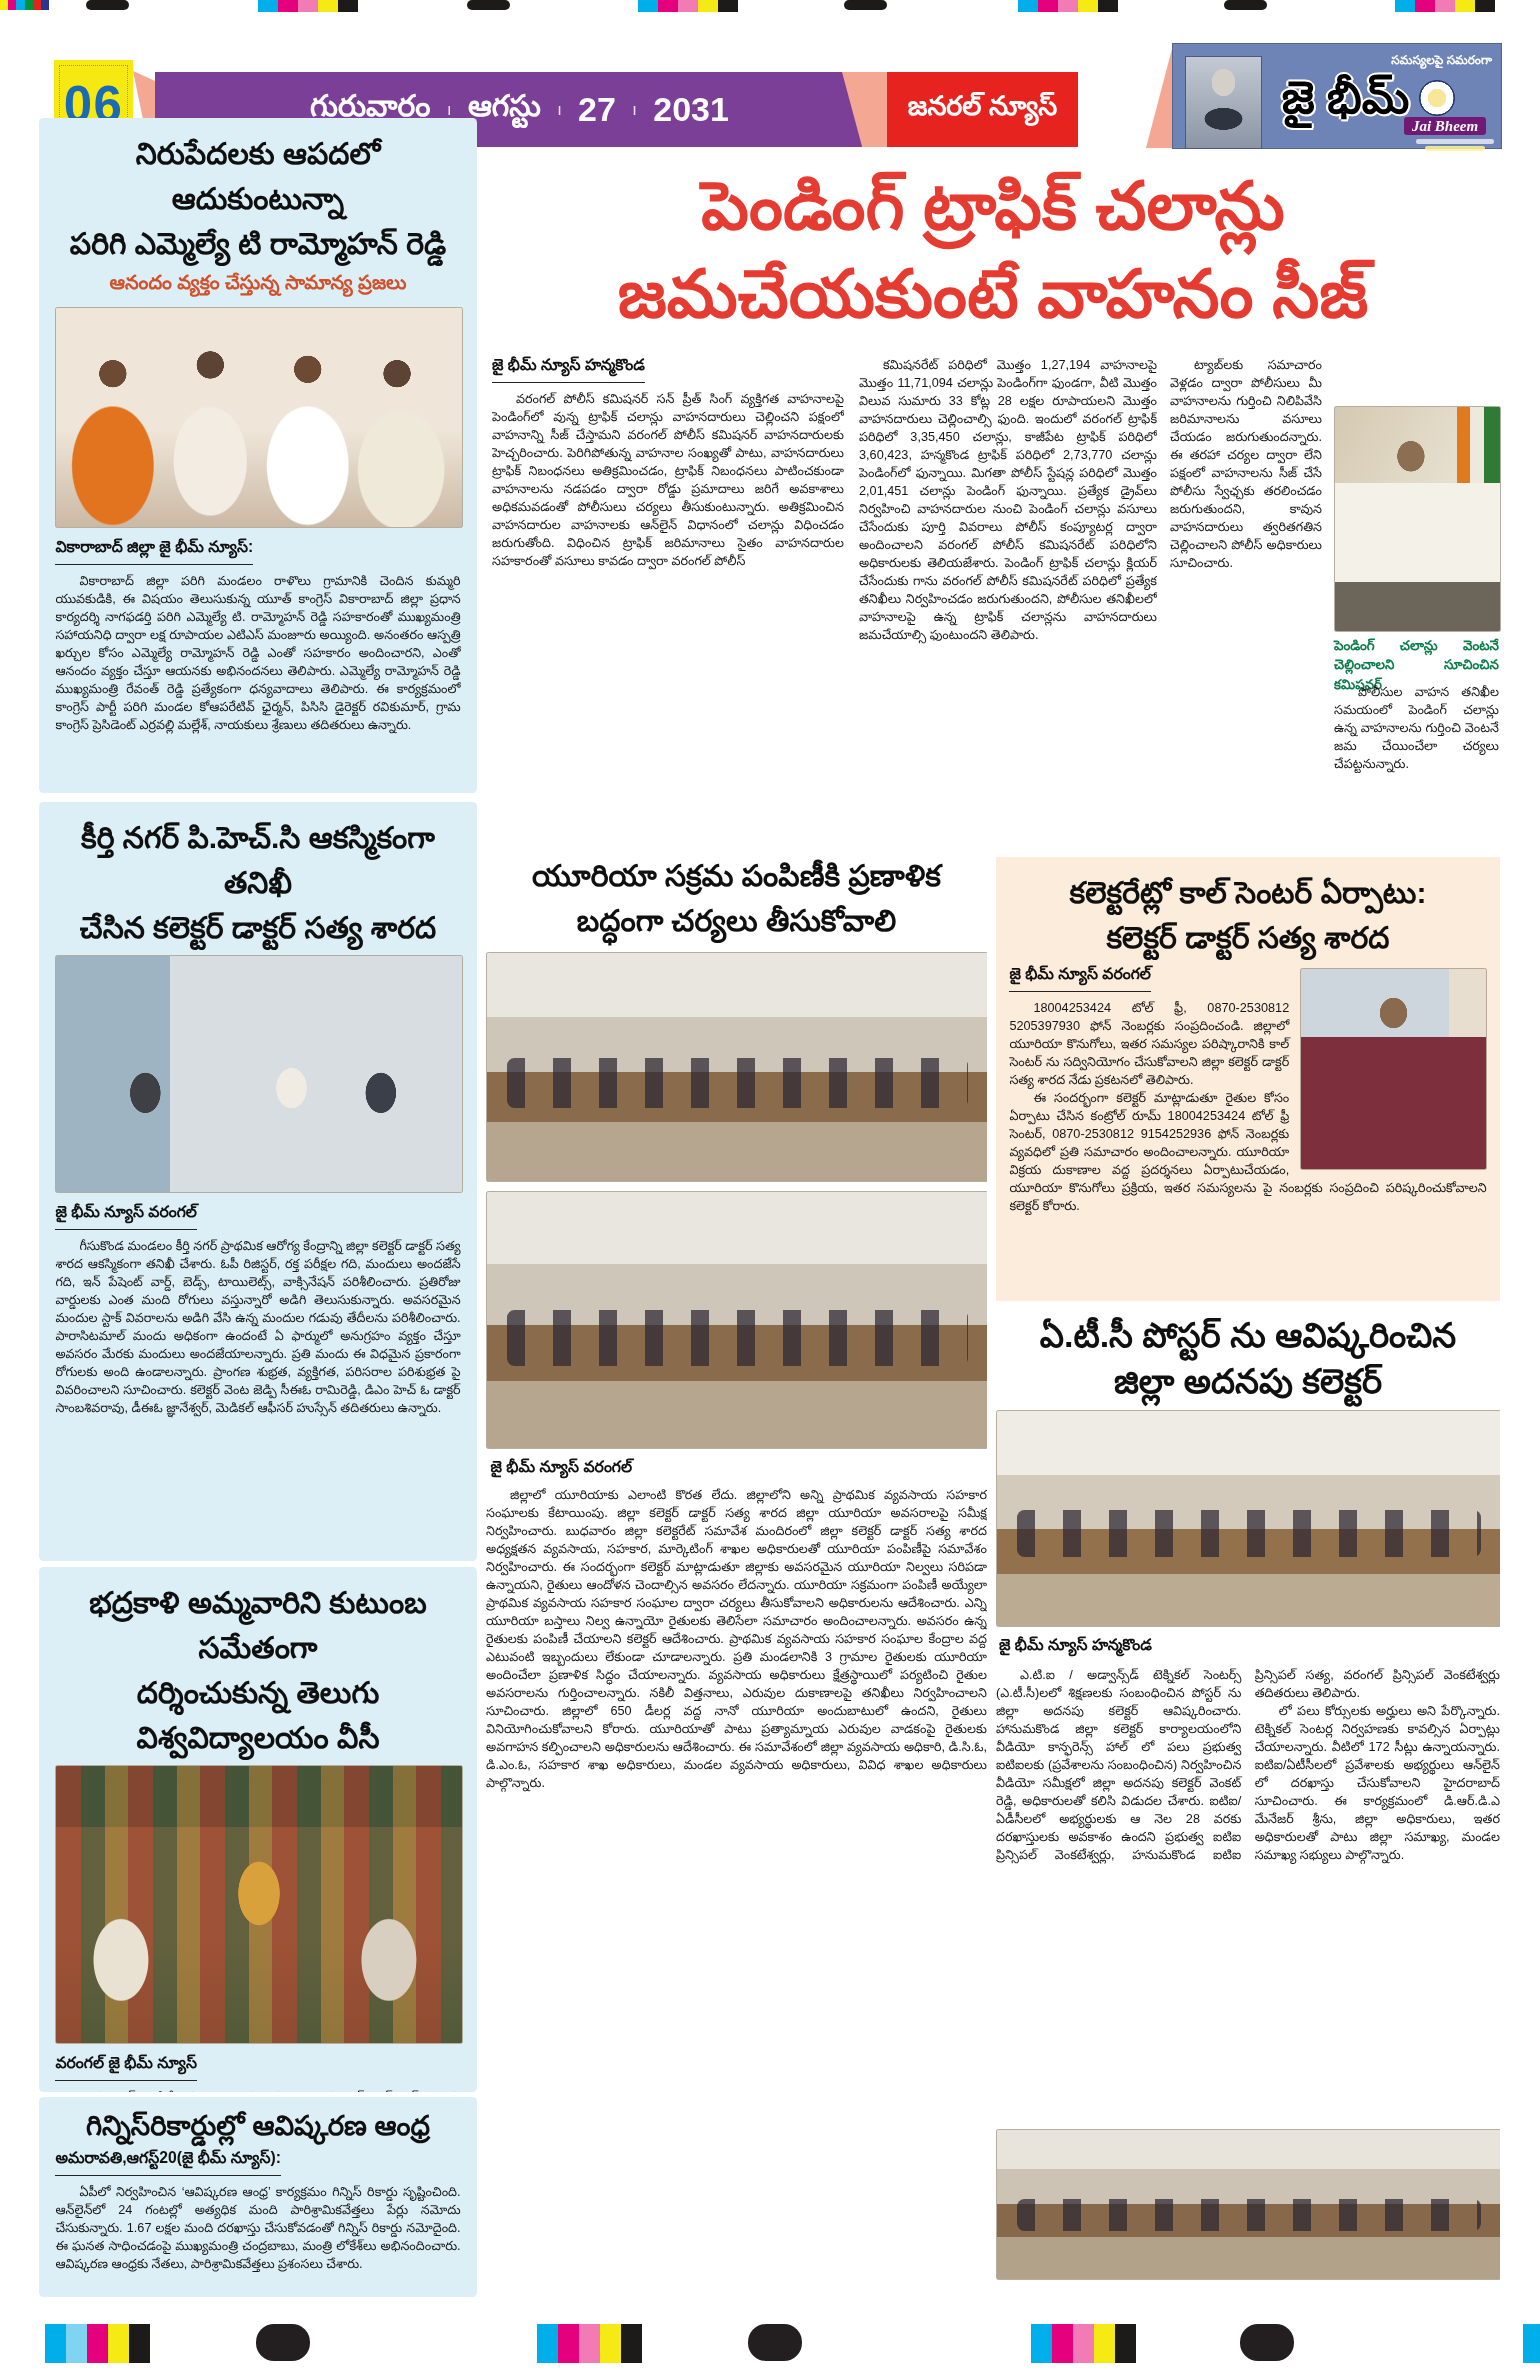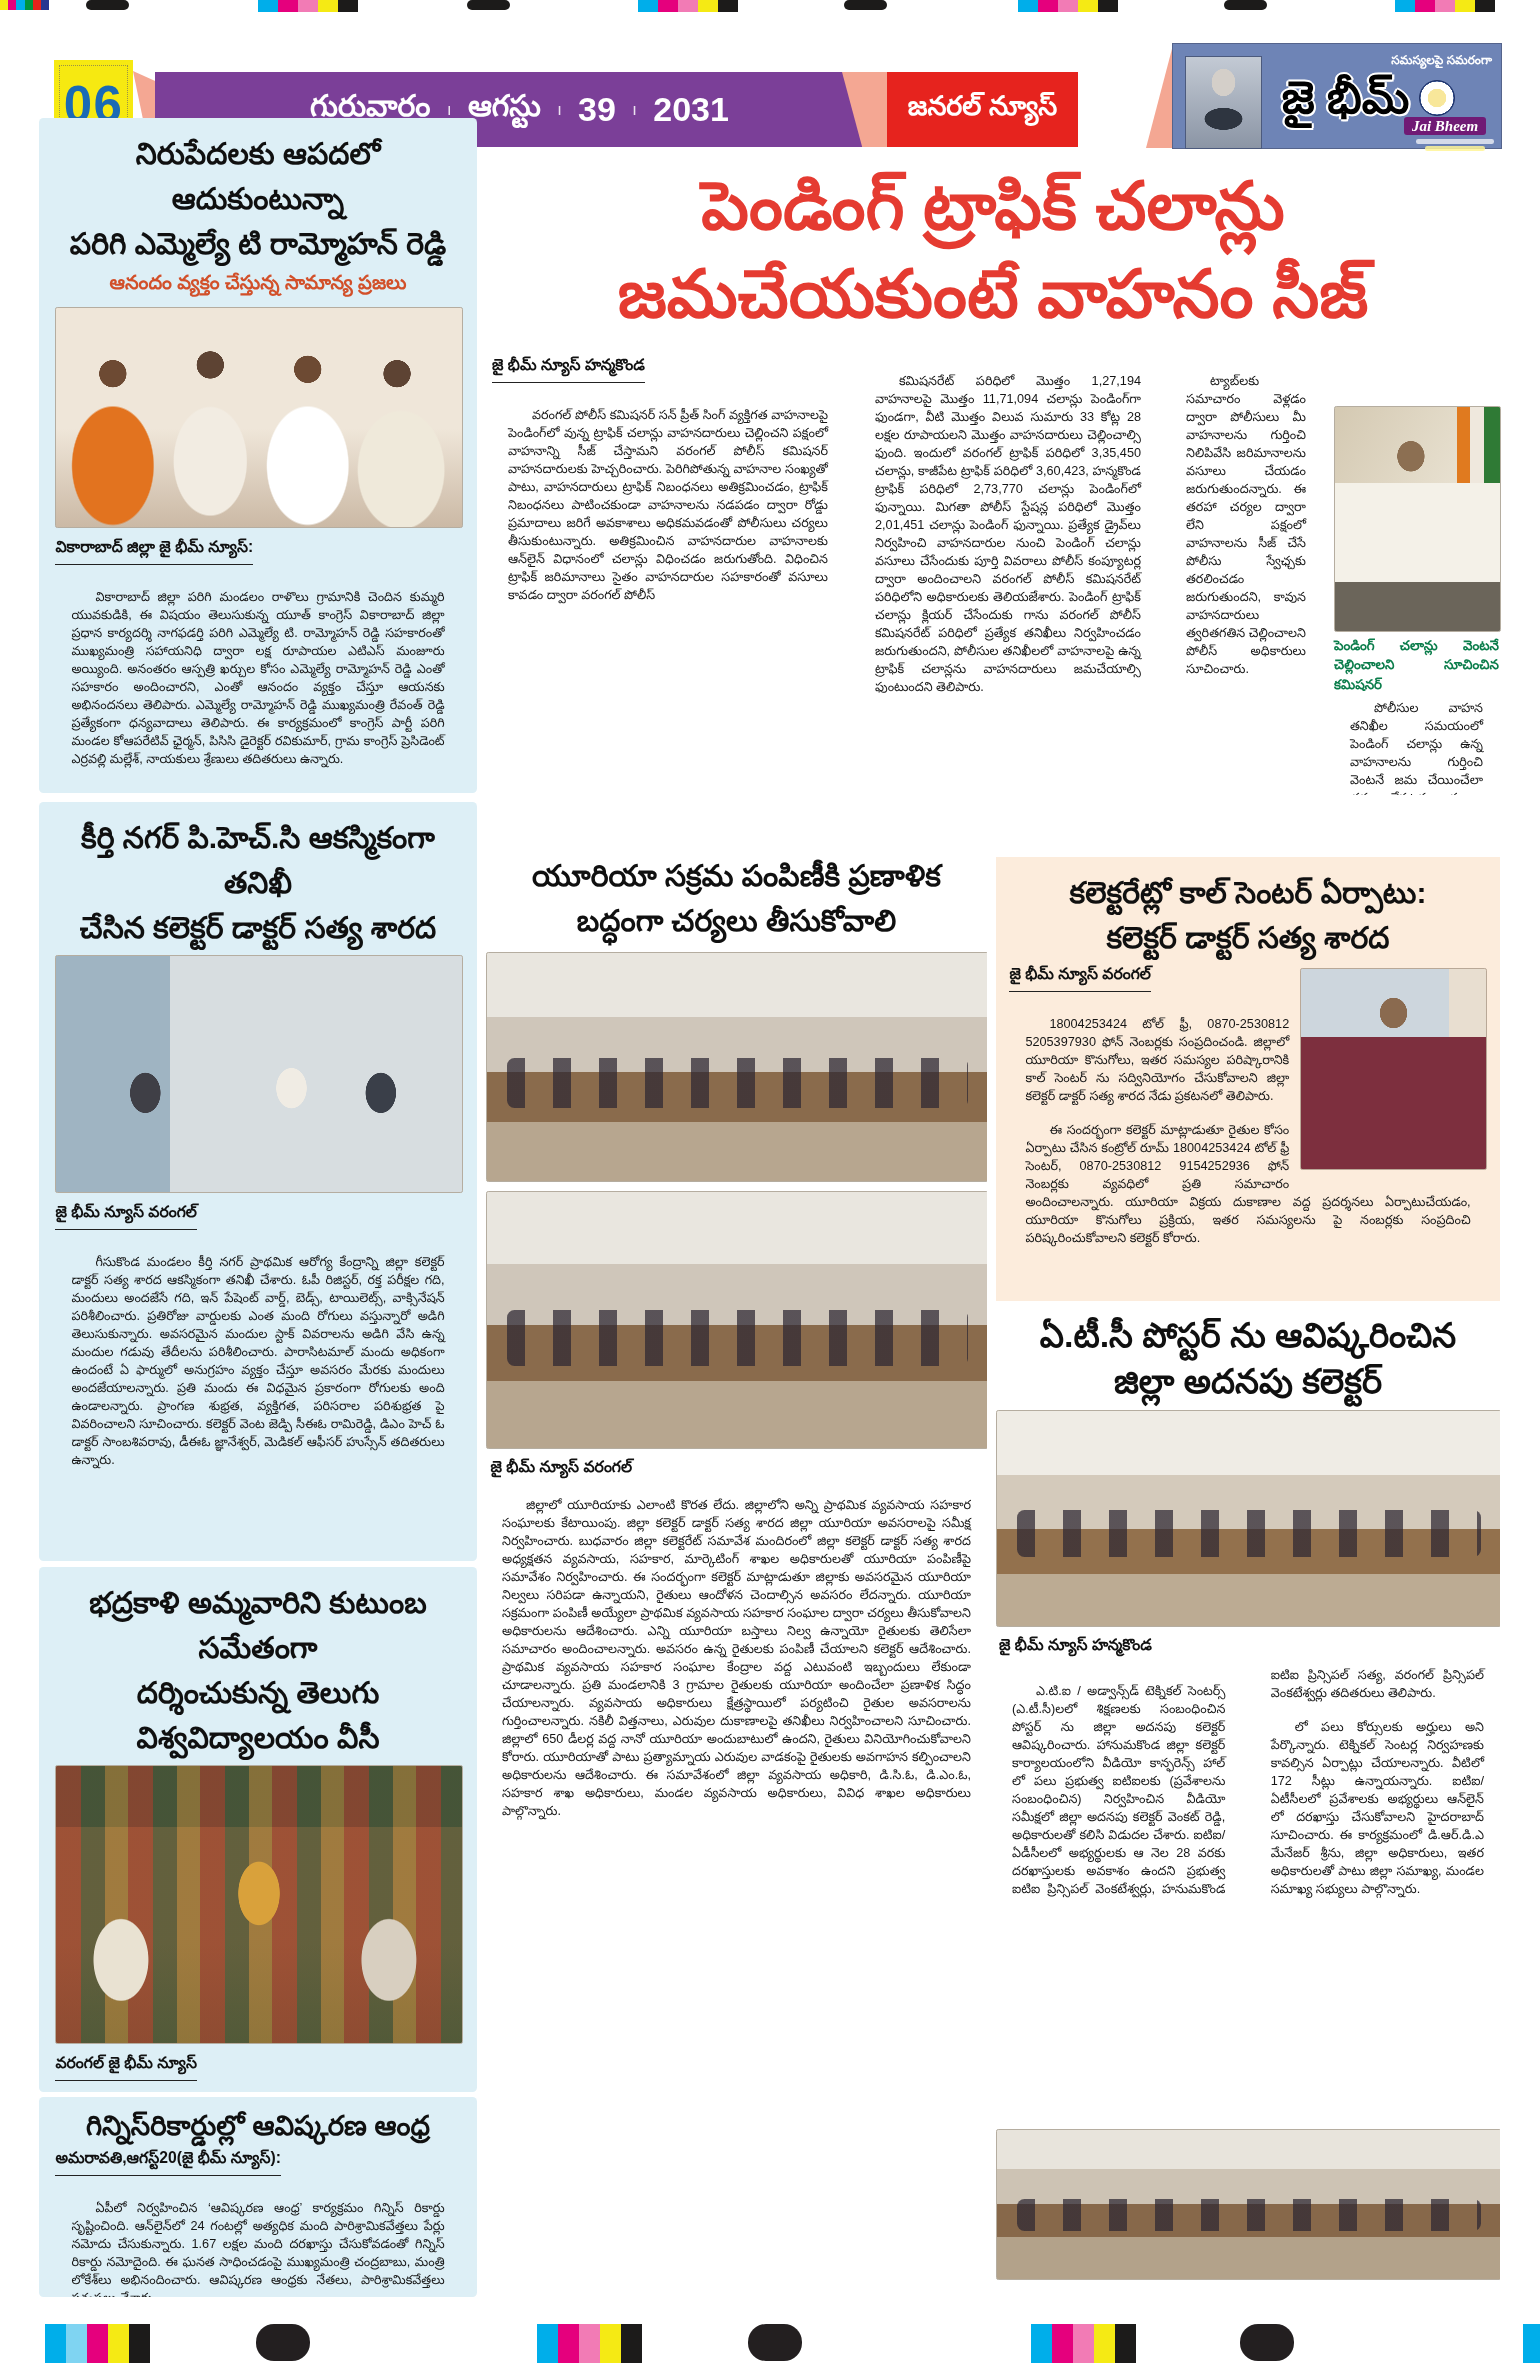--- a/index.html
+++ b/index.html
@@ -52,21 +52,21 @@
      font-size:15px;color:#ffffff;background:#701a75;border-radius:3px;padding:0.7px 0;}
   .mh-line{position:absolute;height:4.5px;background:rgba(255,255,255,.7);border-radius:2.2px;}
   .mh-line.l1{right:7.5px;top:95px;width:78px;}
   .mh-line.l2{right:16.4px;top:102px;width:60px;background:rgba(255,244,150,.85);}
 
   
   .lead-headline{left:483px;top:162px;width:1020px;margin:0;text-align:center;
      font-size:67px;line-height:88px;font-weight:800;color:#e53b31;}
   .byline{font-weight:700;font-size:15.7px;color:#111;display:inline-block;
           border-bottom:1.5px solid #222;padding-bottom:3.7px;margin:0 0 7.5px 0;}
-  .bodytext{margin:16px;text-align:justify;font-size:12.7px;line-height:18px;color:#151515;text-indent:24px;}
+  .bodytext{margin:0;text-align:justify;font-size:12.7px;line-height:18px;color:#151515;text-indent:24px;}
   .lead-col{top:356px;height:440px;overflow:hidden;}
   .lead-col.c1{left:492px;width:352px;}
   .lead-col.c2{left:859px;width:298px;}
   .lead-col.c3{left:1170px;width:152px;}
   .lead-col.c4{left:1334px;top:683px;width:165px;height:112px;overflow:hidden;}
   .officer-photo{left:1334px;top:406px;width:165px;height:224px;border:0.7px solid #b9b2a6;
      background:
        radial-gradient(22.4px 25px at 46% 22%, #8c6f52 0 60%, rgba(0,0,0,0) 62%),
        linear-gradient(180deg, rgba(0,0,0,0) 0 34%, #f4f1e8 34% 78%, #6b655a 78%),
        linear-gradient(90deg, rgba(0,0,0,0) 0 74%, #e07a1f 74% 82%, #efe8dd 82% 90%, #2f7a35 90%),
@@ -222,21 +222,21 @@
 
   <div class="abs pagenum">
     <span>06</span>
   </div>
   <div class="abs fold fold-a"></div>
   <div class="abs datebar">
     <span class="big">గురువారం</span>
     <span class="sep">ı</span>
     <span class="big">ఆగస్టు</span>
     <span class="sep">ı</span>
-    <span class="num">39</span>
+    <span class="num">27</span>
     <span class="sep">ı</span>
     <span class="num">2031</span>
   </div>
   <div class="abs fold fold-b"></div>
   <div class="abs badge">జనరల్ న్యూస్</div>
   <div class="abs fold fold-c"></div>
   <div class="abs masthead">
     <div class="ambedkar"></div>
     <div class="mh-title">జై భీమ్</div>
     <div class="mh-tagline">సమస్యలపై సమరంగా</div>

